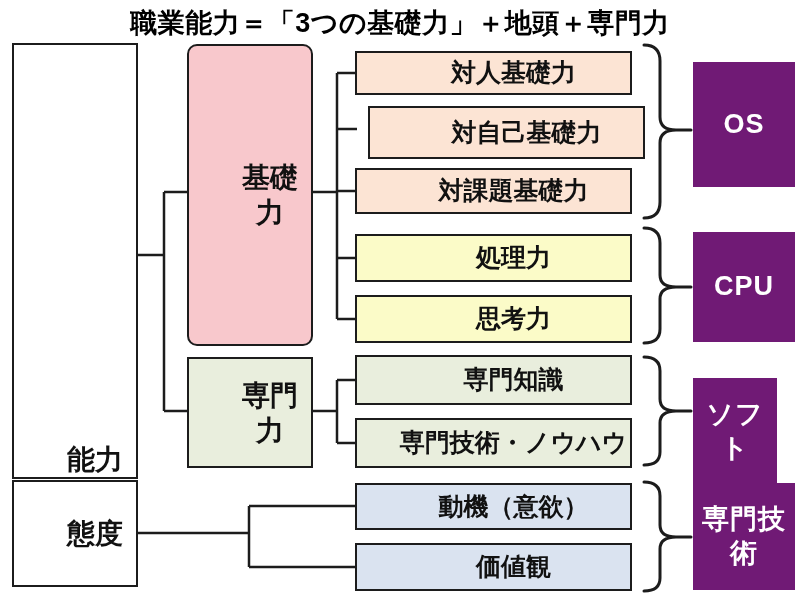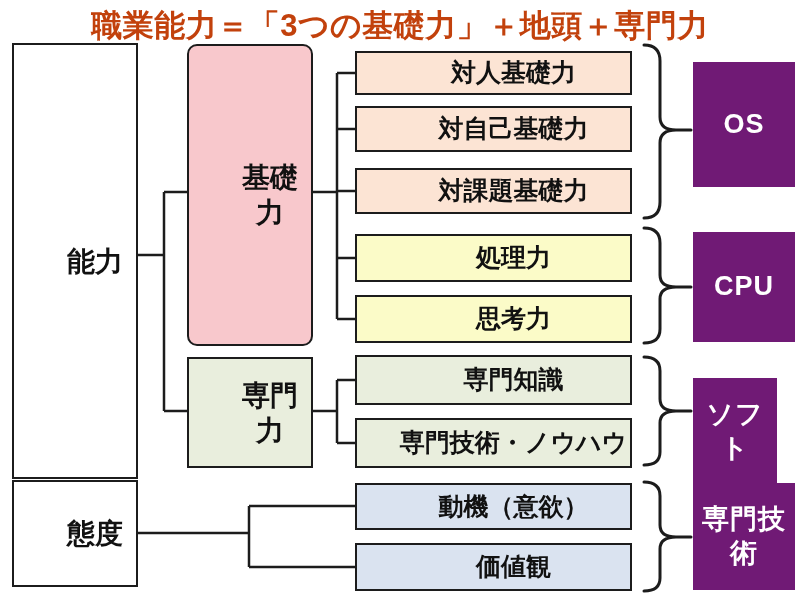--- a/index.html
+++ b/index.html
@@ -3,22 +3,22 @@
 <meta charset="utf-8">
 <style>
   html,body { margin:0; padding:0; background:#fff; }
   .stage {
     position:relative; width:800px; height:598px; background:#ffffff;
     font-family:"Liberation Sans","DejaVu Sans",sans-serif;
     color:#111; overflow:hidden;
   }
   .title {
     position:absolute; top:5px; left:0; width:100%;
-    text-align:center; font-size:31px; font-weight:bold;
-    letter-spacing:0.5px; color:#c2410c;
+    text-align:center; font-size:27px; font-weight:bold;
+    letter-spacing:0.5px; color:#000000;
   }
   .box {
     position:absolute; box-sizing:border-box;
     display:flex; align-items:center; justify-content:center;
     border:2.5px solid #1c1c1c; background:#fff;
     font-weight:bold; font-size:26px; text-align:center; line-height:1.25;padding-left:40px;
   }
   .cat  { font-size:28px; }
   .mid  { font-size:28px; }
   .leaf { font-size:25px; }
@@ -47,38 +47,38 @@
     <path class="conn" d="M138 255 H164 M164 192 V411 M164 192 H189 M164 411 H189"></path>
     <path class="conn" d="M311 192 H337 M337 73 V319 M337 73 H357 M337 129 H357 M337 191 H357 M337 258 H357 M337 319 H357"></path>
     <path class="conn" d="M311 411 H337 M337 380 V443 M337 380 H357 M337 443 H357"></path>
     <path class="conn" d="M136 533 H249 M249 506 V567 M249 506 H357 M249 567 H357"></path>
     <path class="brace" d="M644 45 Q660 45 660 61 L660 117 Q660 130 676 130 L691 130 M676 130 Q660 130 660 143 L660 202 Q660 218 644 218"></path>
     <path class="brace" d="M644 228 Q660 228 660 243 L660 275 Q660 287 676 287 L691 287 M676 287 Q660 287 660 299 L660 329 Q660 343 644 343"></path>
     <path class="brace" d="M644 357 Q660 357 660 371 L660 399 Q660 411 676 411 L691 411 M676 411 Q660 411 660 423 L660 452 Q660 465 644 465"></path>
     <path class="brace" d="M644 482 Q660 482 660 496 L660 525 Q660 537 676 537 L691 537 M676 537 Q660 537 660 549 L660 578 Q660 591 644 591"></path>
   </svg>
 
-  <div class="box cat" style="left:12px; top:43px; width:126px; height:436px;">
+  <div class="box cat" style="left:12px; top:43px; width:126px; height:436px;align-items:flex-end;">
     <span>能力</span>
   </div>
   <div class="box cat" style="left:12px; top:480px; width:126px; height:107px;">
     <span>態度</span>
   </div>
 
   <div class="box mid c-pink" style="left:187px; top:44px; width:126px; height:302px;">
     <span>基礎力</span>
   </div>
   <div class="box mid c-green" style="left:187px; top:357px; width:126px; height:111px;">
     <span>専門力</span>
   </div>
 
   <div class="box leaf c-peach" style="left:355px; top:51px; width:277px; height:44px;">
     <span>対人基礎力</span>
   </div>
-  <div class="box leaf c-peach" style="left:355px; top:106px; width:277px; height:46px;justify-content:center;">
+  <div class="box leaf c-peach" style="left:368px; top:106px; width:277px; height:53px;justify-content:center;">
     <span>対自己基礎力</span>
   </div>
   <div class="box leaf c-peach" style="left:355px; top:168px; width:277px; height:46px;">
     <span>対課題基礎力</span>
   </div>
   <div class="box leaf c-yellow" style="left:355px; top:234px; width:277px; height:48px;">
     <span>処理力</span>
   </div>
   <div class="box leaf c-yellow" style="left:355px; top:295px; width:277px; height:48px;">
     <span>思考力</span>

